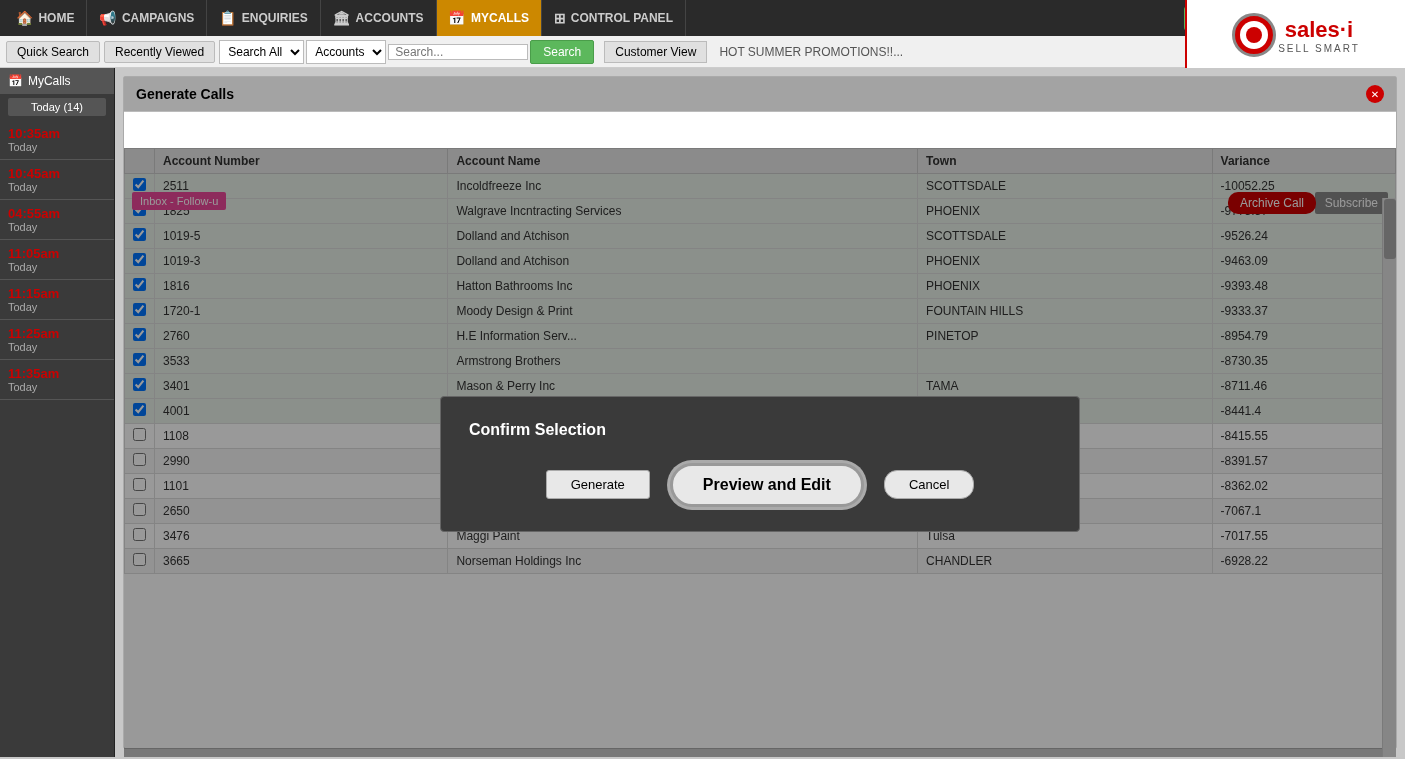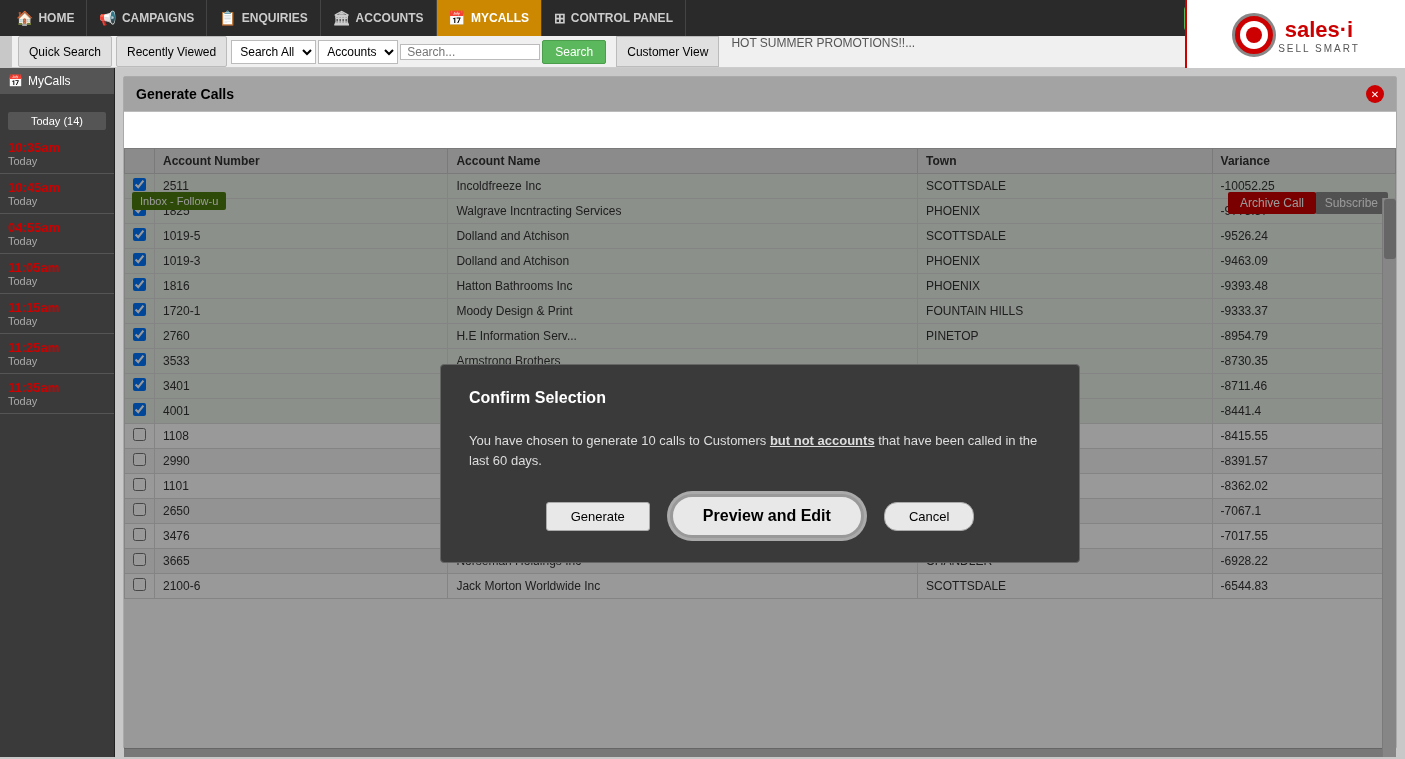--- a/index.html
+++ b/index.html
@@ -56,26 +56,26 @@
       display: flex;
       align-items: center;
       justify-content: center;
       cursor: pointer;
       font-size: 14px;
     }
 
     
     .toolbar {
       display: flex;
+      align-items: center;
       background: #f0f0f0;
       height: 32px;
       padding: 0 6px;
       gap: 4px;
       border-bottom: 1px solid #ccc;
-      margin-left: 12px;
     }
     .toolbar-btn {
       background: #e0e0e0;
       border: 1px solid #bbb;
       padding: 3px 10px;
       font-size: 12px;
       cursor: pointer;
       border-radius: 2px;
     }
     .search-group {
@@ -270,21 +270,21 @@
     .archive-btn {
       position: absolute;
       top: 44px;
       right: 80px;
       background: #cc0000;
       color: #fff;
       border: none;
       padding: 4px 12px;
       font-size: 12px;
       cursor: pointer;
-      border-radius: 2px;
+      border-radius: 10px;
     }
 
     
     .overlay-backdrop {
       position: absolute;
       top: 0; left: 0; right: 0; bottom: 0;
       background: rgba(0,0,0,0.4);
       z-index: 100;
       display: flex;
       align-items: center;
@@ -364,21 +364,21 @@
       height: 60px;
       background: #aaa;
       border-radius: 3px;
       margin: 1px;
     }
 
     .inbox-label {
       position: absolute;
       top: 44px;
       left: 8px;
-      background: #4d7c0f;
+      background: #ec4899;
       color: #fff;
       font-size: 11px;
       padding: 3px 8px;
       border-radius: 2px;
     }
   </style>
 </head>
 <body>
 
 <div class="top-nav" style="position:relative;">
@@ -447,21 +447,21 @@
 </div>
 
 <div class="main-layout">
 
   <div class="sidebar">
     <div class="sidebar-header">
       <span>📅</span>
       <span>MyCalls</span>
     </div>
     <div style="padding:4px 8px;">
-      <button style="background:#555;color:#fff;border:none;padding:3px 8px;font-size:11px;cursor:pointer;border-radius:2px;width:100%;margin-top:14px;">Today (14)</button>
+      <button style="background:#555;color:#fff;border:none;padding:3px 8px;font-size:11px;cursor:pointer;border-radius:2px;width:100%;">Today (14)</button>
     </div>
     <div id="sidebar-times">
         <div class="sidebar-time-item">
           <div class="sidebar-time">10:35am</div>
           <div class="sidebar-date">Today</div>
         </div>
         <div class="sidebar-time-item">
           <div class="sidebar-time">10:45am</div>
           <div class="sidebar-date">Today</div>
         </div>
@@ -650,45 +650,31 @@
   </tr>
                 <tr>
     <td class="checkbox-cell">
       <input type="checkbox" style="cursor: pointer;">
     </td>
     <td>3665</td>
     <td>Norseman Holdings Inc</td>
     <td>CHANDLER</td>
     <td>-6928.22</td>
   </tr>
-                <tr>
-    <td class="checkbox-cell">
-      <input type="checkbox" style="cursor: pointer;">
-    </td>
-    <td>2100-6</td>
-    <td>Jack Morton Worldwide Inc</td>
-    <td>SCOTTSDALE</td>
-    <td>-6544.83</td>
-  </tr>
               </tbody>
           </table>
         </div>
 
         <div class="scrollbar-track">
           <div class="scrollbar-thumb"></div>
         </div>
 
         <div class="overlay-backdrop">
           <div class="confirm-dialog">
             <div class="confirm-title">Confirm Selection</div>
-            <div class="confirm-message">
-              <span>You have chosen to generate 10 calls to Customers</span>
-              <span class="highlight">but not accounts</span>
-              <span>that have been called in the last 60 days.</span>
-            </div>
             <div class="confirm-buttons">
               <button class="btn-generate">Generate</button>
               <button class="btn-preview">Preview and Edit</button>
               <button class="btn-cancel">Cancel</button>
             </div>
           </div>
         </div>
       </div>
     </div>
 

